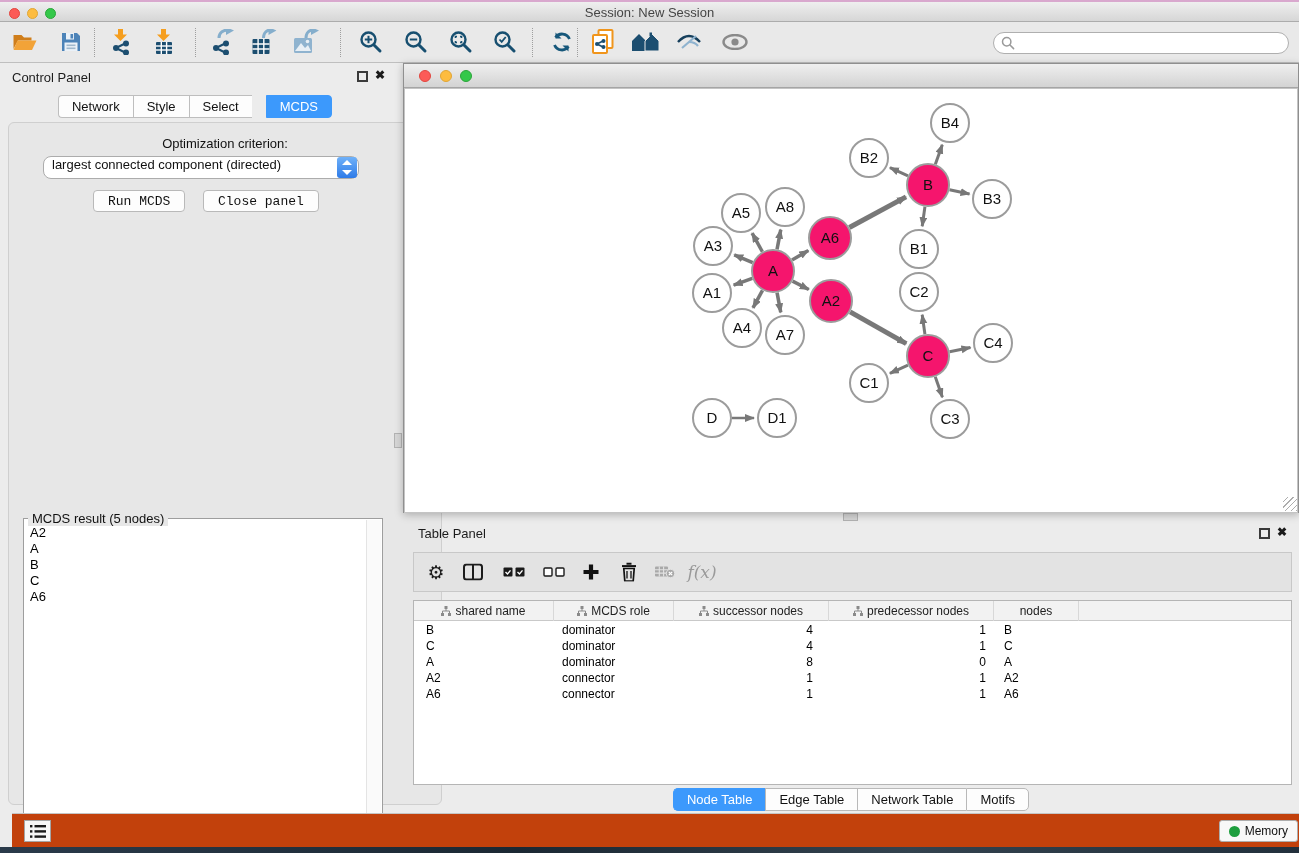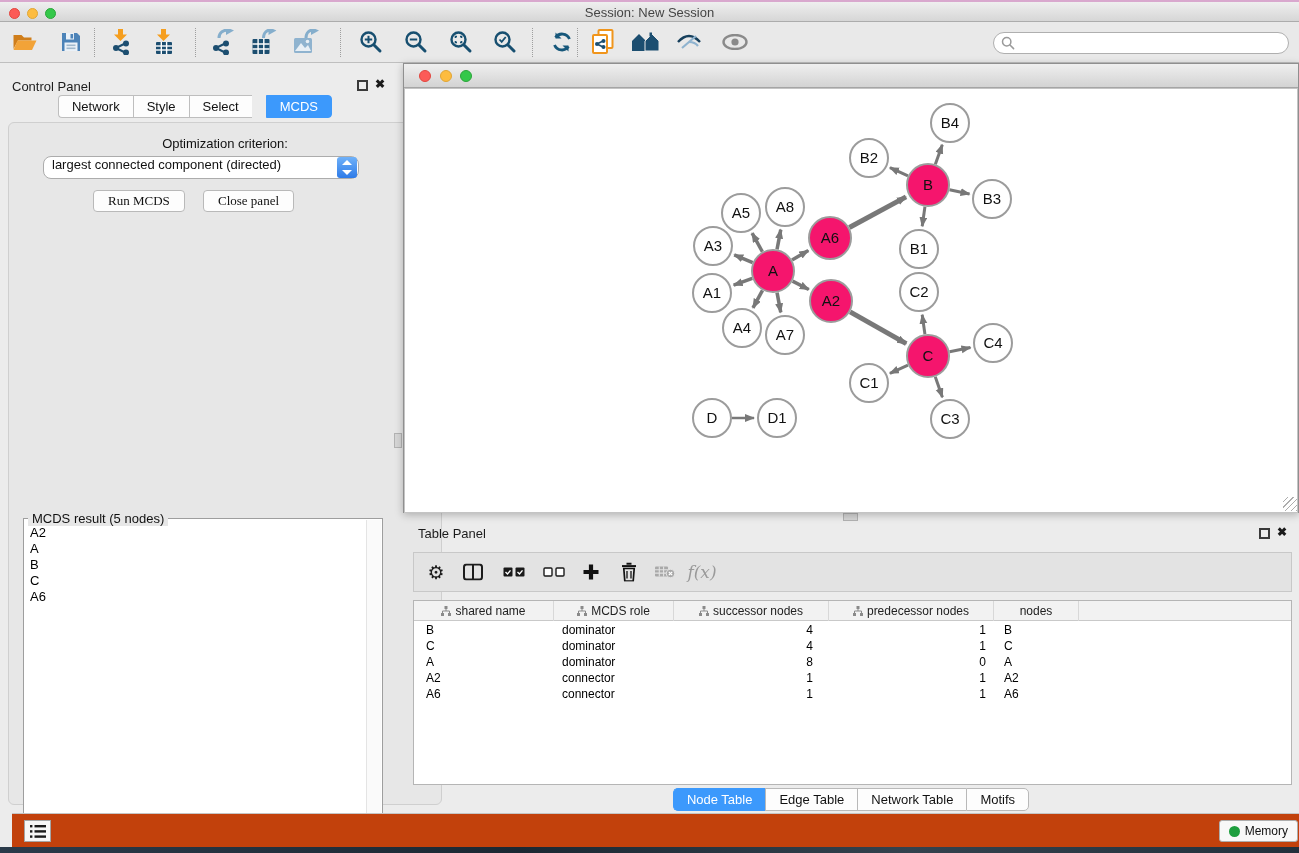--- a/index.html
+++ b/index.html
@@ -17,38 +17,38 @@
 
   
   .toolbar { position:absolute; left:0; top:22px; width:1299px; height:41px; background:#E9E9E9; border-bottom:1px solid #BFBFBF; }
   .tb-icon { position:absolute; top:50%; transform:translate(-50%,-50%); display:flex; align-items:center; justify-content:center; cursor:default; }
   .tb-sep { position:absolute; top:6px; height:29px; width:0; border-left:1px dotted #9E9E9E; }
   .searchbox { position:absolute; right:10px; top:10px; width:296px; height:22px; background:#fff; border:1px solid #AFAFAF; border-radius:11px; display:flex; align-items:center; padding-left:7px; }
   .searchbox input { border:none; outline:none; flex:1; font-size:12px; background:transparent; font-family:"Liberation Sans",sans-serif; }
 
   
   .control-panel { position:absolute; left:0; top:63px; width:390px; height:750px; }
-  .panel-titlerow { position:absolute; left:0; top:9px; width:100%; height:26px; }
+  .panel-titlerow { position:absolute; left:0; top:0; width:100%; height:26px; }
   .panel-title { position:absolute; left:12px; top:7px; font-size:13px; color:#1c1c1c; }
   .float-btn { position:absolute; top:8px; width:11px; height:11px; border:2px solid #3a3a3a; background:transparent; }
   .close-btn { position:absolute; top:5px; font-size:12px; font-weight:bold; color:#1a1a1a; cursor:default; }
   .ctrl-tabs { position:absolute; left:0; top:32px; width:100%; display:flex; justify-content:center; }
   .ctrl-tab { font-size:13px; padding:3px 13px; background:#FDFDFD; border:1px solid #BEBEBE; border-right:none; color:#111; cursor:default; }
   .ctrl-tab:first-child { border-radius:4px 0 0 4px; }
   .ctrl-tab:last-child { border-right:1px solid #BEBEBE; border-radius:0 4px 4px 0;margin-left:14px; }
   .ctrl-tab.active { background:#3C99FC; color:#fff; border-color:#3C99FC; }
   .mcds-pane { position:absolute; left:8px; top:59px; width:434px; height:683px; background:#E7E7E7; border:1px solid #CFCFCF; border-radius:6px; }
   .opt-label { position:absolute; left:0; width:100%; top:13px; text-align:center; font-size:13px; color:#111; }
   .criterion { position:absolute; left:34px; top:33px; width:316px; height:23px; background:#fff; border:1px solid #ACACAC; border-radius:8px; display:flex; align-items:flex-start; cursor:default; }
   .criterion .val { flex:1; font-size:13px; padding-left:8px; color:#111; white-space:nowrap; }
   .stepper { width:20px; height:21px; border-radius:3px; margin-right:1px; background:linear-gradient(#6FB1F9,#2E7BE8); position:relative; }
   .stepper:before, .stepper:after { content:""; position:absolute; left:5px; border-left:5px solid transparent; border-right:5px solid transparent; }
   .stepper:before { top:3px; border-bottom:5px solid #fff; }
   .stepper:after { bottom:3px; border-top:5px solid #fff; }
-  .btn { position:absolute; height:22px; background:#FDFDFD; border:1px solid #B9B9B9; border-radius:4px; font-size:13px; font-family:Liberation Serif, serif; color:#111; padding:0 14px; cursor:default; }
+  .btn { position:absolute; height:22px; background:#FDFDFD; border:1px solid #B9B9B9; border-radius:4px; font-size:13px; font-family:Liberation Mono, monospace; color:#111; padding:0 14px; cursor:default; }
   .result-box { position:absolute; left:14px; top:395px; width:360px; height:338px; background:#fff; border:1px solid #9E9E9E; }
   .result-legend { position:absolute; top:-8px; left:4px; background:#E7E7E7; padding:0 4px; font-size:13px; color:#111; }
   .result-list { position:absolute; left:3px; top:6px; right:18px; bottom:3px; overflow:hidden; }
   .result-item { font-size:13px; line-height:16px; color:#000; padding-left:3px; }
   .result-scroll { position:absolute; right:1px; top:1px; bottom:1px; width:15px; background:#FAFAFA; border-left:1px solid #E4E4E4; }
 
   
   .vsplit-handle { position:absolute; left:394px; top:433px; width:8px; height:15px; background:#D6D6D6; border:1px solid #B3B3B3; }
   .hsplit-handle { position:absolute; left:843px; top:513px; width:15px; height:8px; background:#D6D6D6; border:1px solid #B3B3B3; }
 

